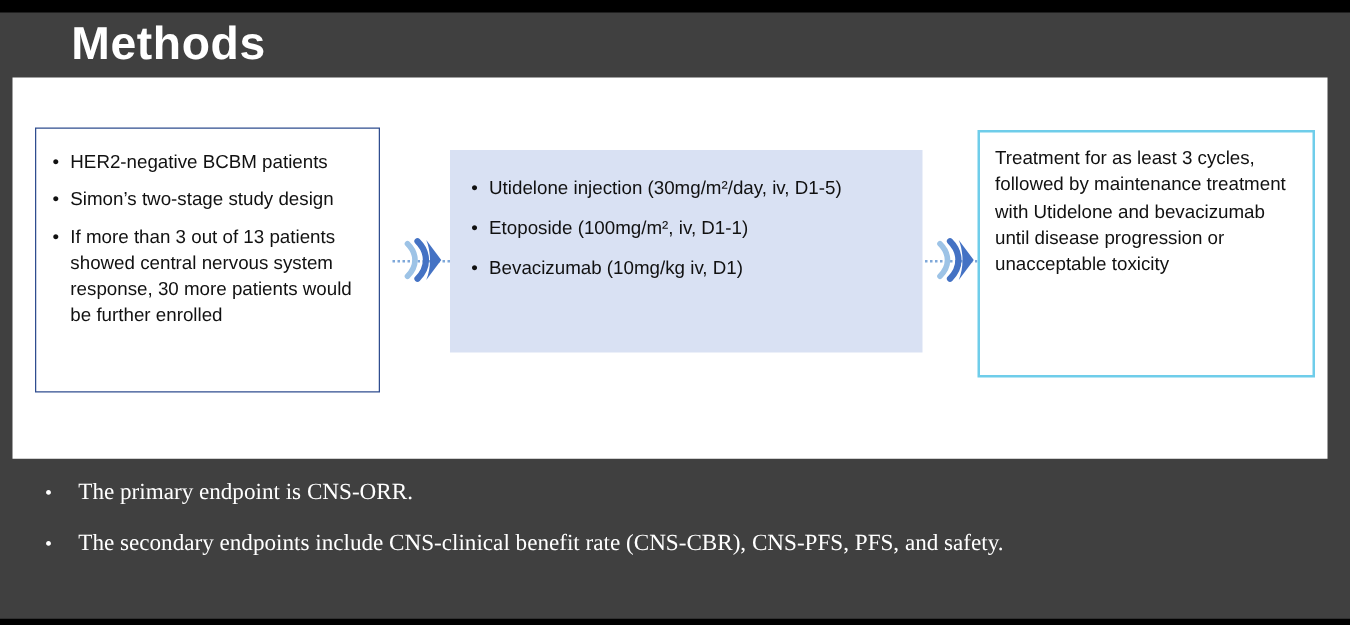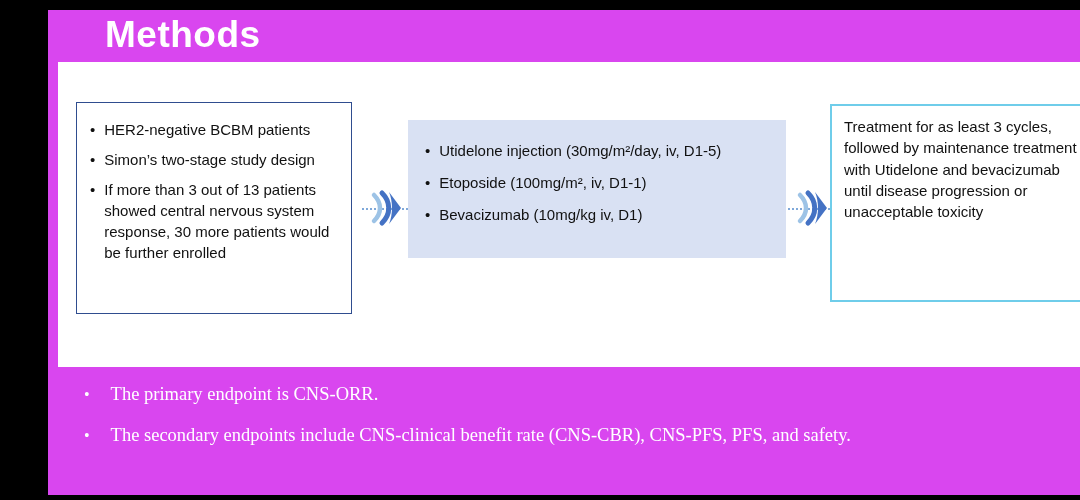--- a/index.html
+++ b/index.html
@@ -1,26 +1,26 @@
 <!DOCTYPE html>
 <html><head>
 <meta charset="utf-8">
 <style>
   html,body{margin:0;padding:0;background:#000;}
   .screen{position:relative;width:1080px;height:500px;background:#000;overflow:hidden;
           font-family:"Liberation Sans", sans-serif;}
-  .slide-bg{position:absolute;left:0;top:10px;right:0;bottom:5px;background:#d946ef;margin-left:48px;}
+  .slide-bg{position:absolute;left:0;top:10px;right:0;bottom:5px;background:#404040;}
   .title{position:absolute;left:57px;top:4px;margin:0;color:#fff;font-size:37px;
          font-weight:700;letter-spacing:0.5px;}
   .panel{position:absolute;left:10px;top:52px;width:1052px;height:305px;background:#fff;}
 
   .box{position:absolute;box-sizing:border-box;color:#111;font-size:15px;}
   .box1{left:18px;top:40px;width:276px;height:212px;border:1px solid #2f4d8f;
         background:#fff;padding:16px 10px 10px 10px;}
-  .box2{left:350px;top:58px;width:378px;height:138px;background:#d9e1f3;
+  .box2{left:350px;top:58px;width:378px;height:162px;background:#d9e1f3;
         padding:20px 12px 12px 14px;}
   .box3{left:772px;top:42px;width:270px;height:198px;border:2px solid #6fcdea;
         background:#fff;padding:10px 10px 10px 12px;line-height:1.42;}
 
   .bullet-item{display:flex;margin-bottom:9px;line-height:1.4;}
   .bullet-item::before{content:"•";flex:0 0 auto;margin:0 9px 0 3px;}
   .box2 .bullet-item{margin-bottom:11px;}
 
   .arrow{position:absolute;width:46px;height:56px;display:flex;align-items:center;
          justify-content:center;}

